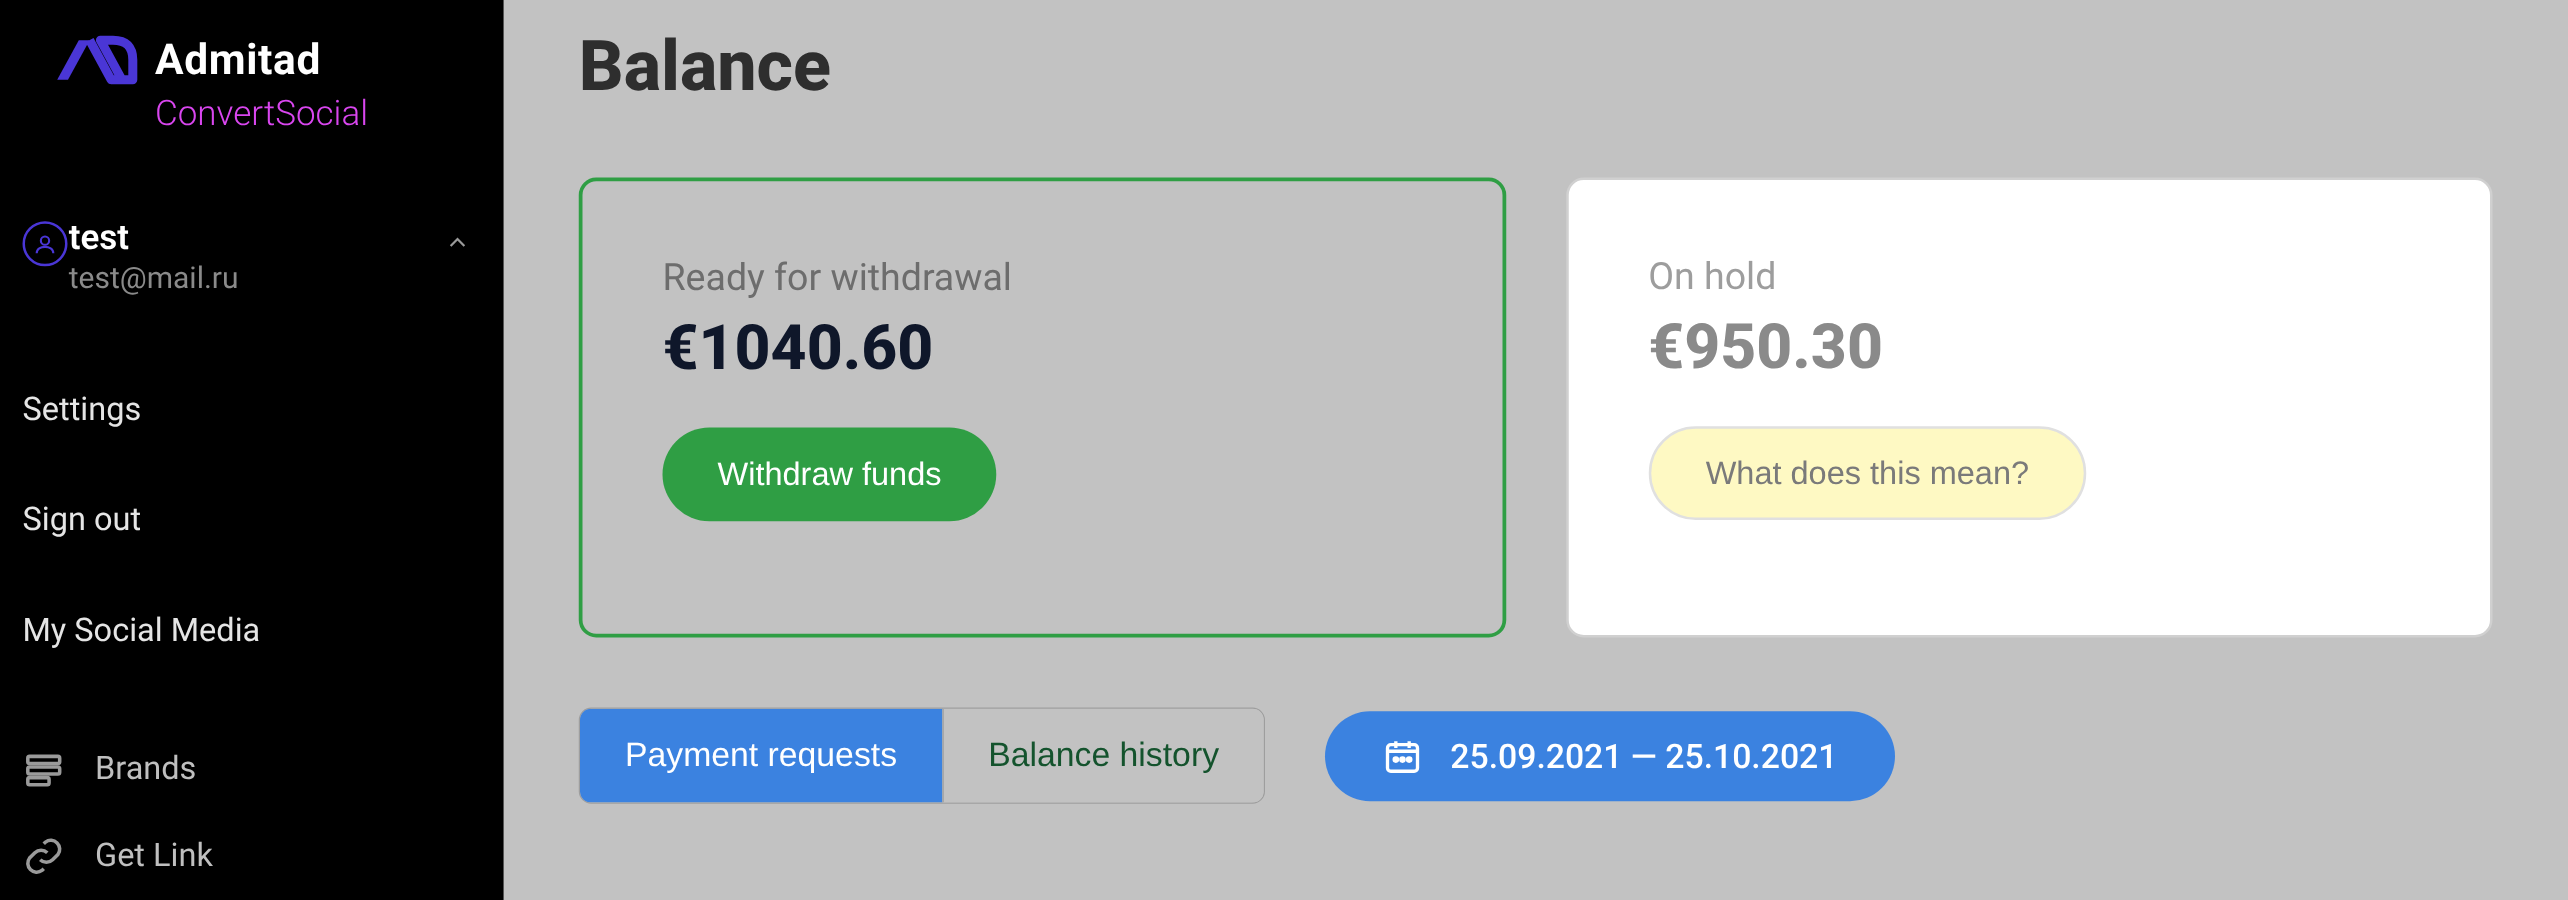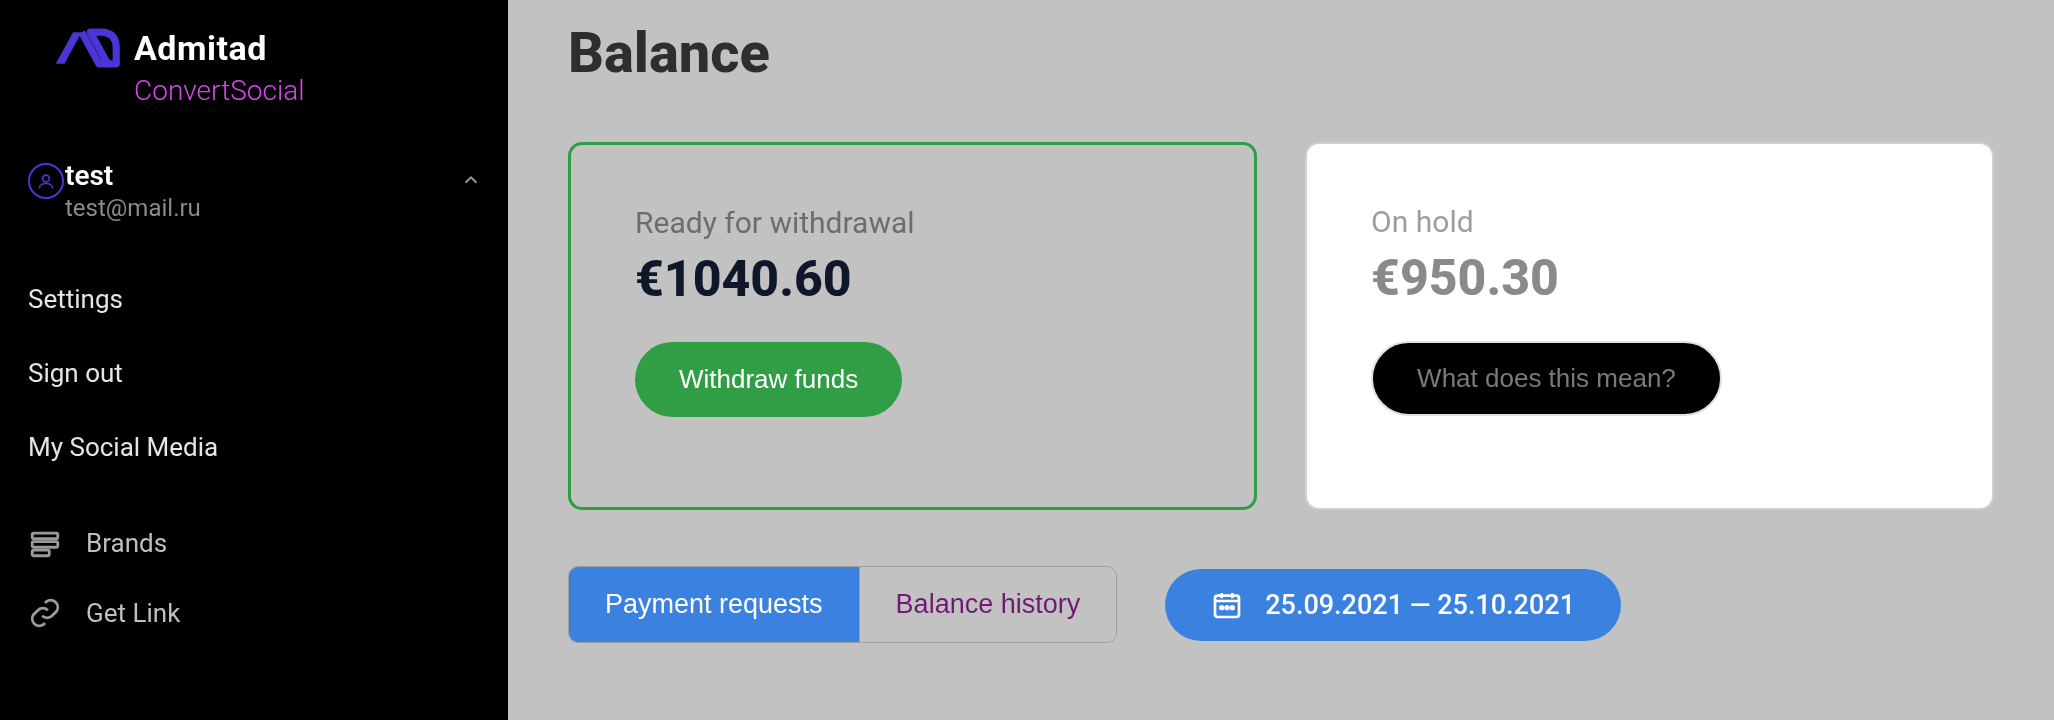--- a/index.html
+++ b/index.html
@@ -1,27 +1,28 @@
 <!DOCTYPE html>
 <html><head>
 <meta charset="utf-8">
 <style>
   * { box-sizing: border-box; margin: 0; padding: 0; }
   html, body { width: 2054px; height: 720px; font-family: -apple-system, BlinkMacSystemFont, "Segoe UI", Roboto, Arial, sans-serif; }
   body { display: flex; background: #c2c2c2; overflow: hidden; }
 
   
   .sidebar {
-    width: 508px;
+    width: 403px;
     background: #000;
     color: #fff;
-    padding: 24px 26px 0 28px;
+    padding: 24px 26px 0 18px;
     flex-shrink: 0;
     display: flex;
     flex-direction: column;
+    justify-content: space-between;
   }
   .logo-wrap { margin-bottom: 52px; margin-left: 22px; }
   .logo-top { display: flex; align-items: center; gap: 12px; }
   .logo-mark svg { width: 72px; height: 48px; display:block; }
   .logo-text { font-size: 34px; font-weight: 700; color: #fff; letter-spacing: 0.5px; }
   .logo-sub { font-size: 28px; font-weight: 300; color: #d946ef; margin-left: 84px; margin-top: 2px; }
 
   .user-block { display:flex; align-items:flex-start; gap:1px; margin-bottom: 40px; }
   .user-icon { width:36px; height:36px; border:2.5px solid #4a36d6; border-radius:50%; display:flex; align-items:center; justify-content:center; flex-shrink:0; margin-top:4px;}
   .user-icon svg { width:20px; height:20px; stroke:#4a36d6; }
@@ -68,29 +69,29 @@
 
   .btn-primary {
     display:inline-block;
     background:#2f9e44; color:#fff;
     border:none; border-radius: 999px;
     padding: 22px 44px; font-size: 26px; font-weight:500;
     cursor:pointer;
   }
   .btn-outline {
     display:inline-block;
-    background:#000000; color:#7a7a7a;
+    background:#fef9c3; color:#7a7a7a;
     border: 2px solid #e0e0e0; border-radius: 999px;
     padding: 20px 44px; font-size: 26px; font-weight:400;
     cursor:pointer;
   }
 
   .bottom-row { display:flex; align-items:center; gap: 48px; }
   .seg-group { display:flex; border-radius: 10px; overflow:hidden; border:1px solid #9e9e9e; }
-  .seg-btn { font-size: 27px; padding: 22px 36px; cursor:pointer; border:none; background:#c2c2c2; color:#701a75; }
+  .seg-btn { font-size: 27px; padding: 22px 36px; cursor:pointer; border:none; background:#c2c2c2; color:#14532d; }
   .seg-btn.active { background:#3b82e0; color:#fff; }
   .seg-btn + .seg-btn { border-left:1px solid #9e9e9e; }
 
   .date-pill {
     display:flex; align-items:center; gap:22px;
     background:#3b82e0; color:#fff;
     border-radius: 999px;
     padding: 20px 46px;
     font-size: 27px; font-weight:500;
     cursor:pointer;

